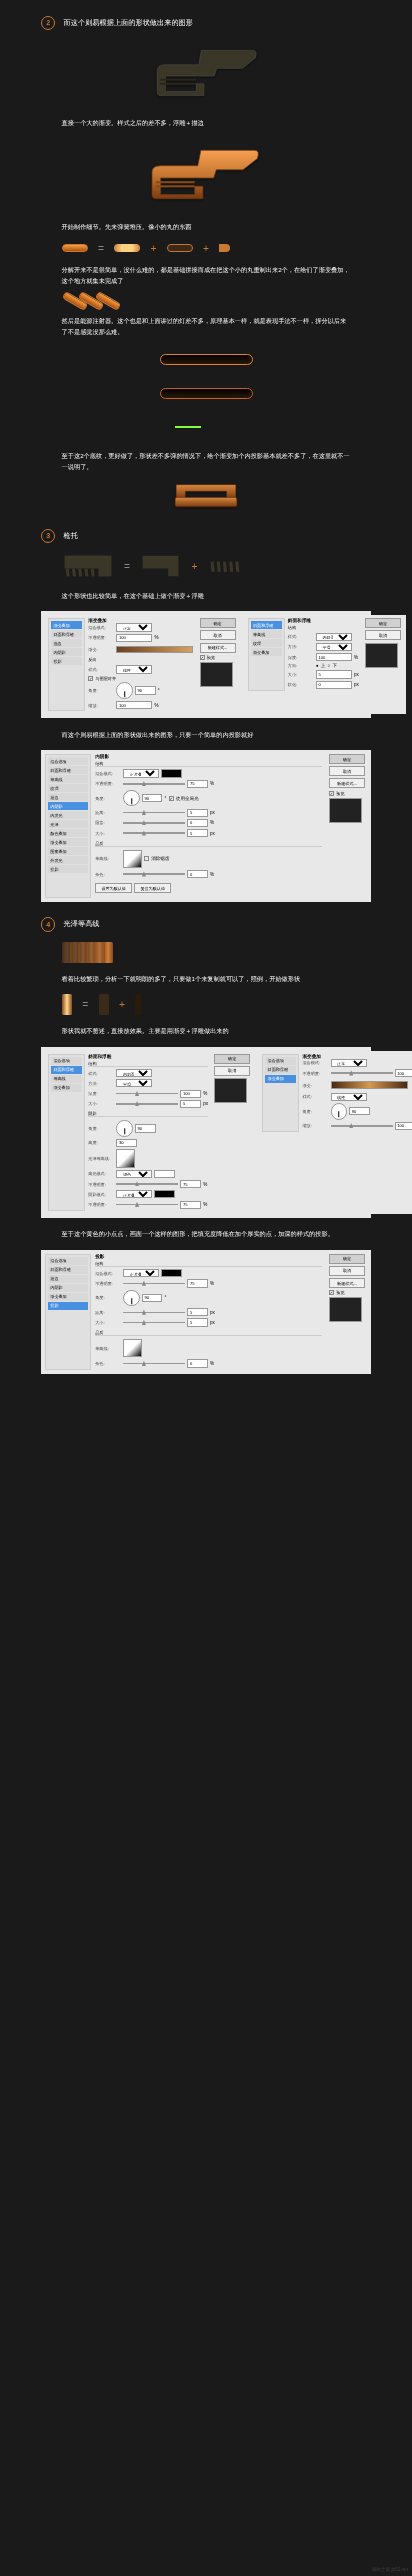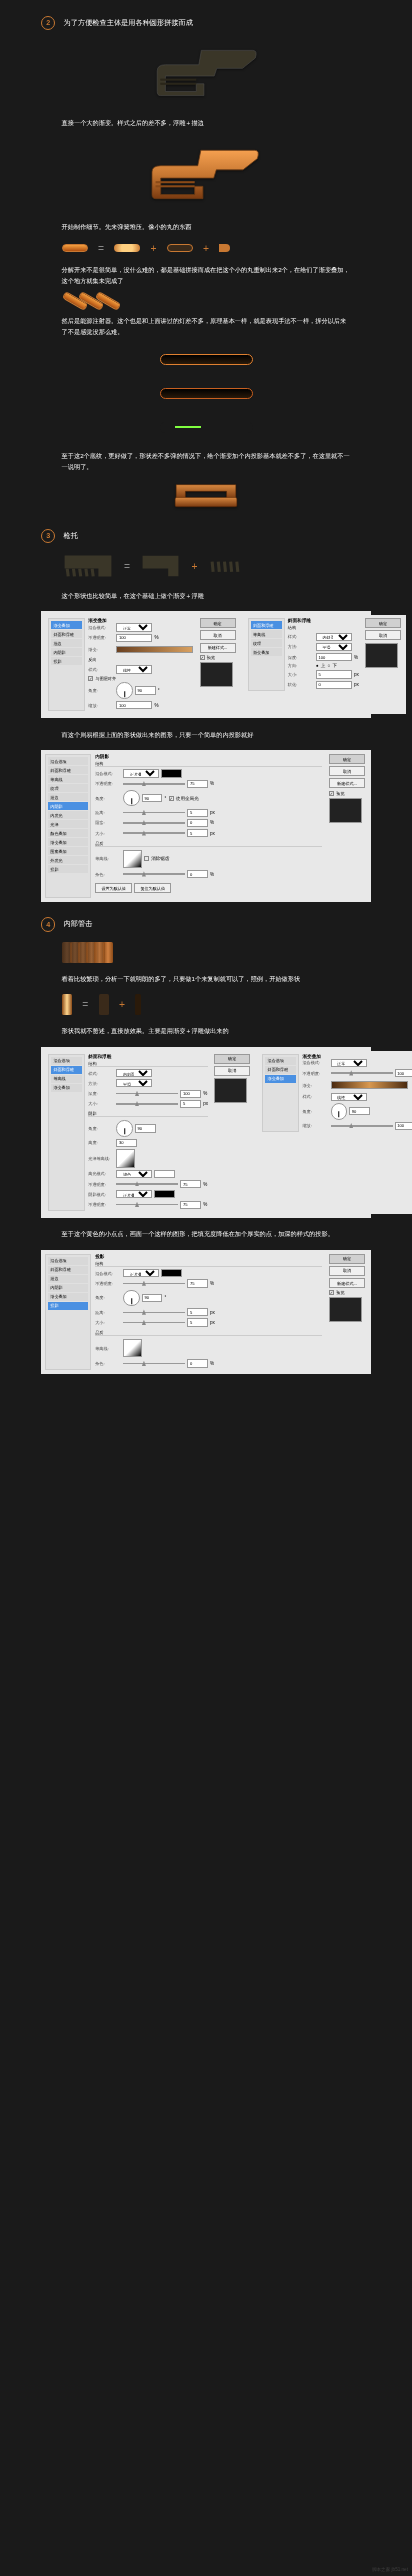--- a/index.html
+++ b/index.html
@@ -247,21 +247,21 @@
     opacity: 0.5;
   }
 </style>
 </head>
 <body>
 
 <div class="tutorial-page">
 
   <div class="step-row">
     <span class="step-marker">2</span>
-    <span class="step-title">为了方便检查主体是用各种圆形拼接而成</span>
+    <span class="step-title">而这个则易根据上面的形状做出来的图形</span>
   </div>
 
   <div class="illustration">
     <svg class="stock-svg" width="113" height="67" viewBox="0 0 220 130">
       <path d="M100,20 L200,20 Q210,20 205,35 L180,55 L130,55 L125,70 L30,70 L30,100 L90,100 L90,85 L105,85 L105,108 L20,108 Q14,108 14,100 L14,60 Q14,48 30,48 L95,48 Z" fill="#3a3628" stroke="#555" stroke-width="1"></path>
       <rect x="20" y="75" width="70" height="4" fill="#2a261a"></rect>
       <rect x="20" y="83" width="70" height="4" fill="#2a261a"></rect>
     </svg>
   </div>
 
@@ -483,21 +483,21 @@
             <span class="chk on"></span>
             <span>预览</span>
           </div>
         <div class="preview-box"></div>
       </div>
     </div>
   </div>
 
   <div class="step-row">
     <span class="step-marker">4</span>
-    <span class="step-title">内部管击</span>
+    <span class="step-title">光泽等高线</span>
   </div>
 
   <div class="illustration left">
     <div style="display:flex;gap:-3.1px">
       <span class="barrel-piece" style="opacity:.4"></span>
       <span class="barrel-piece" style="opacity:.5;margin-left:-2.1px"></span>
       <span class="barrel-piece" style="opacity:.6;margin-left:-2.1px"></span>
       <span class="barrel-piece" style="opacity:.7;margin-left:-2.1px"></span>
       <span class="barrel-piece" style="opacity:.85;margin-left:-2.1px"></span>
       <span class="barrel-piece" style="margin-left:-2.1px"></span>

